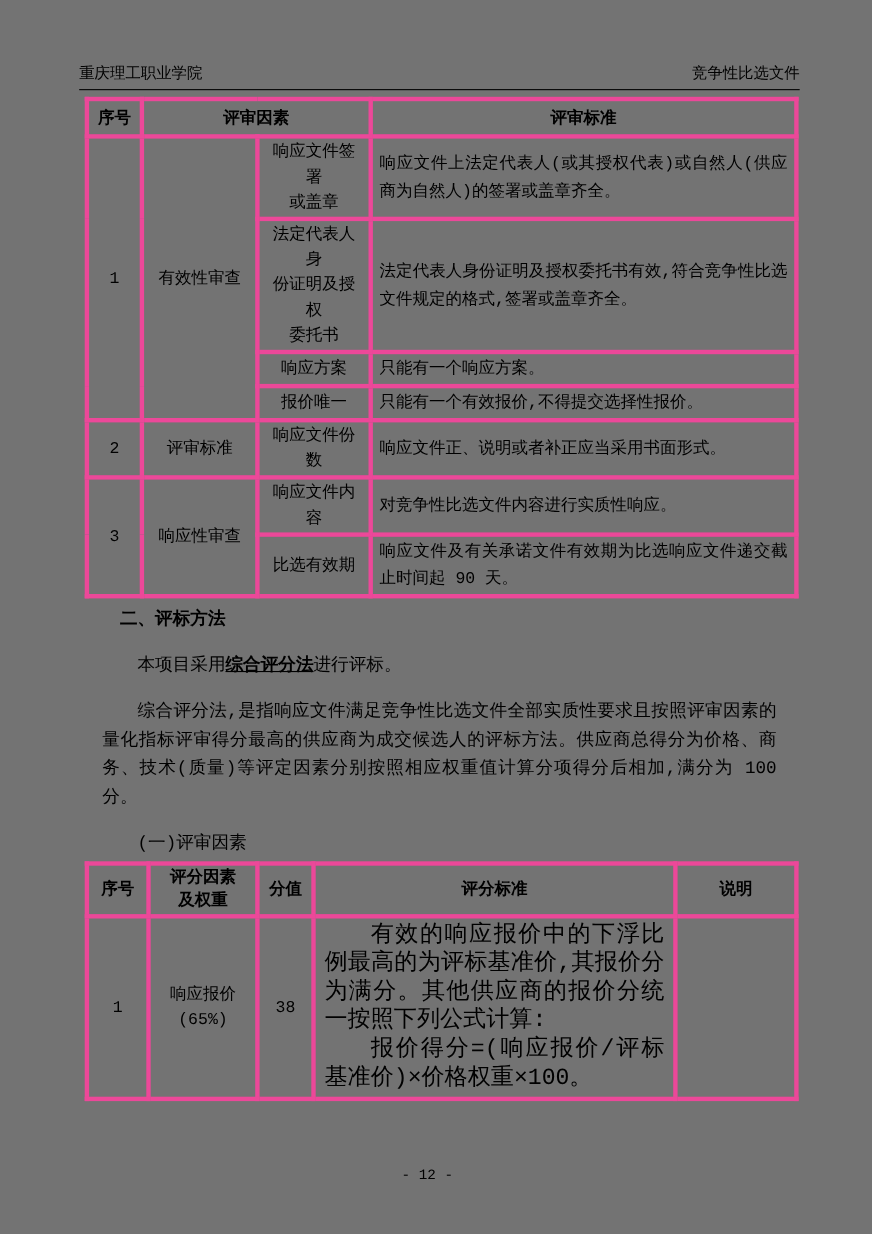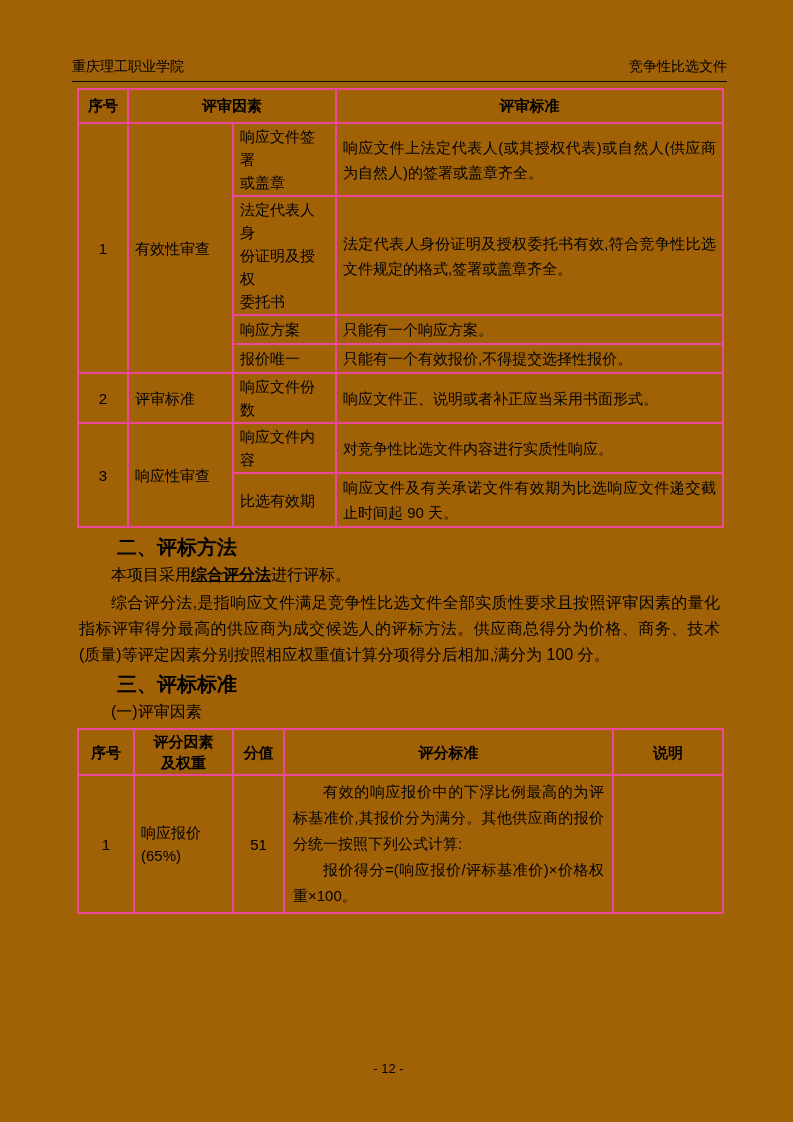--- a/index.html
+++ b/index.html
@@ -1,23 +1,23 @@
 <!DOCTYPE html>
 <html><head>
 <meta charset="utf-8">
 <style>
   * { box-sizing: border-box; }
   html, body { margin: 0; padding: 0; background: #ffffff; }
   .page {
     position: relative;
     width: 793px;
     height: 1122px;
-    background: #a16207;
+    background: #737373;
     color: #000000;
-    font-family: Liberation Sans, sans-serif;
+    font-family: Liberation Mono, monospace;
     overflow: hidden;
   }
   
   .header-band {
     position: absolute;
     top: 58px;
     left: 72px;
     width: 655px;
     display: flex;
     justify-content: space-between;
@@ -34,42 +34,42 @@
     width: 645px;
   }
   
   table.doc-table {
     border-collapse: collapse;
     table-layout: fixed;
     width: 645px;
     border: 2px solid #000;
   }
   table.doc-table td {
-    border: 2px solid #ec4899;
+    border: 4px solid #ec4899;
     padding: 1px 6px;
     font-size: 15px;
     vertical-align: middle;
   }
   td.th { font-weight: bold; text-align: center; height: 34px; }
   td.c  { text-align: center; }
-  td.label { line-height: 23px; white-space: pre-line; }
+  td.label { text-align: center; line-height: 23px; white-space: pre-line; }
   td.std { line-height: 25px; text-align: justify; padding: 2px 8px; }
   tr.single td { height: 28px; }
   .score-head td.th { height: 44px; line-height: 21px; white-space: pre-line; }
   .score-std { padding: 3px 8px !important; vertical-align: top !important; }
-  .score-std div { text-indent: 2em; text-align: justify; line-height: 26px; font-size: 15px; }
+  .score-std div { text-indent: 2em; text-align: justify; line-height: 26px; font-size: 21px; }
   
   .sec { margin-top: 6px; font-size: 16px; line-height: 26px; }
   .sec h3 {
-    font-size: 20px;
+    font-size: 16px;
     font-weight: bold;
     margin: 3px 0 2px 0;
     text-indent: 2em;
   }
-  .sec p { margin: 2px; text-indent: 2em; text-align: justify; }
+  .sec p { margin: 16px; text-indent: 2em; text-align: justify; }
   .em { font-weight: bold; text-decoration: underline; }
   .subhead { margin-bottom: 3px !important; }
   
   .footer {
     position: absolute;
     bottom: 46px;
     left: 0;
     right: 16px;
     text-align: center;
     font-size: 13px;
@@ -137,21 +137,20 @@
           <td class="label">比选有效期</td>
           <td class="std">响应文件及有关承诺文件有效期为比选响应文件递交截止时间起 90 天。</td>
         </tr>
       </tbody>
     </table>
 
     <div class="sec">
       <h3>二、评标方法</h3>
       <p><span>本项目采用</span><span class="em">综合评分法</span><span>进行评标。</span></p>
       <p>综合评分法,是指响应文件满足竞争性比选文件全部实质性要求且按照评审因素的量化指标评审得分最高的供应商为成交候选人的评标方法。供应商总得分为价格、商务、技术(质量)等评定因素分别按照相应权重值计算分项得分后相加,满分为 100 分。</p>
-      <h3>三、评标标准</h3>
       <p class="subhead">(一)评审因素</p>
     </div>
 
     <table class="doc-table">
       <colgroup>
           <col style="width:56px">
           <col style="width:99px">
           <col style="width:51px">
           <col style="width:329px">
           <col style="width:110px">
@@ -162,21 +161,21 @@
           <td class="th">评分因素
 及权重</td>
           <td class="th">分值</td>
           <td class="th">评分标准</td>
           <td class="th">说明</td>
         </tr>
         <tr>
           <td class="c">1</td>
           <td class="label">响应报价
 (65%)</td>
-          <td class="c">51</td>
+          <td class="c">38</td>
           <td class="score-std">
             <div>有效的响应报价中的下浮比例最高的为评标基准价,其报价分为满分。其他供应商的报价分统一按照下列公式计算:</div>
             <div>报价得分=(响应报价/评标基准价)×价格权重×100。</div>
           </td>
           <td></td>
         </tr>
       </tbody>
     </table>
 
   </div>

